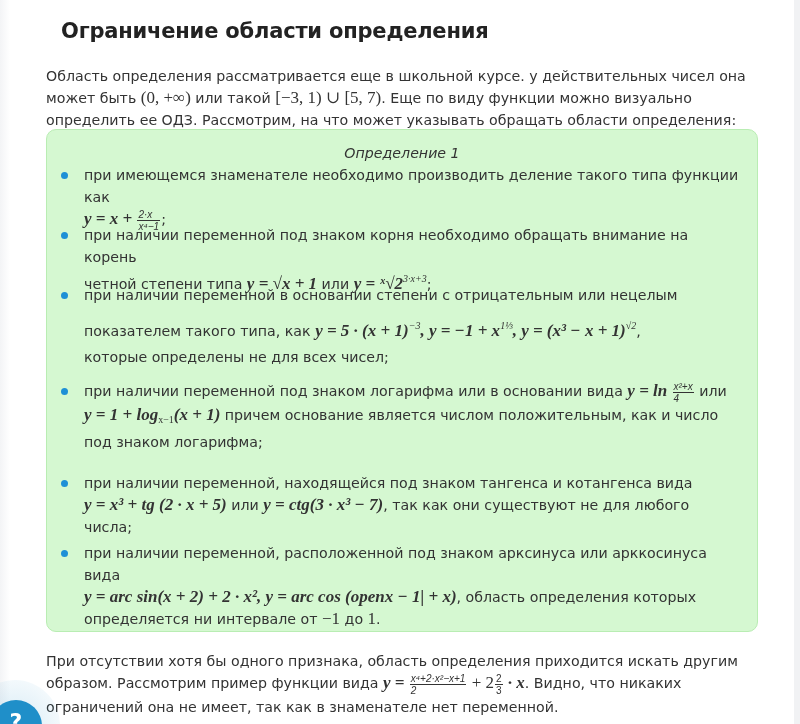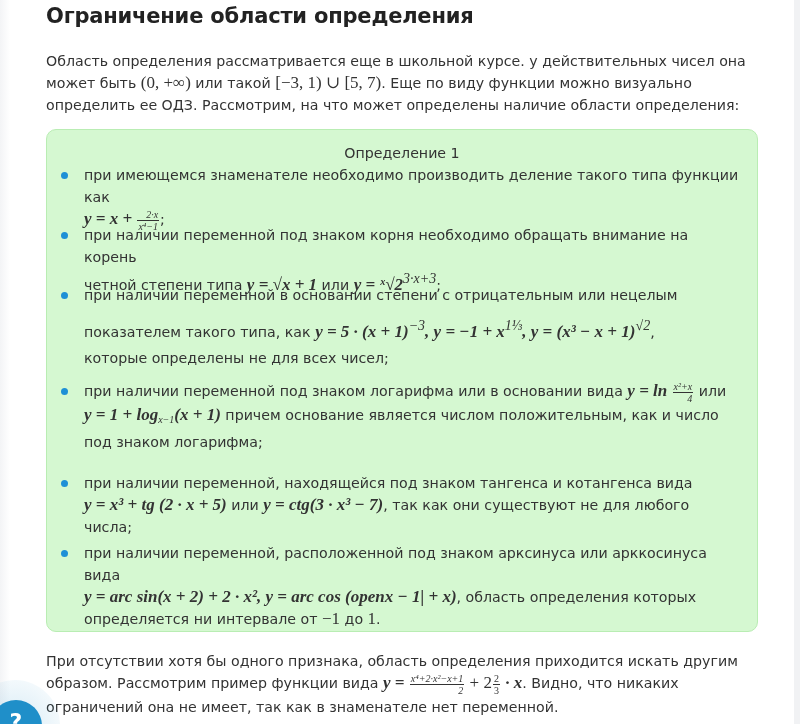--- a/index.html
+++ b/index.html
@@ -6,58 +6,58 @@
   body {
     width:800px; height:724px; overflow:hidden; position:relative;
     background:#ffffff;
     font-family:"DejaVu Sans","Liberation Sans",sans-serif;
     color:#333333;
   }
   .left-strip { position:absolute; left:0; top:0; width:10px; height:724px; background:linear-gradient(to right,#f3f4f6,#ffffff); }
   .right-strip { position:absolute; right:0; top:0; width:6px; height:724px; background:#f1f2f4; }
   .page { position:absolute; left:46px; top:0; width:712px; }
   h2.title {
-    margin:0; padding-top:2px;
+    margin:15px; padding-top:2px;
     font-family:"DejaVu Sans",sans-serif; font-weight:bold;
     font-size:21px; line-height:28px; color:#222222; letter-spacing:-0.2px;
   }
   p.para { margin:0; font-size:14.2px; line-height:22px; color:#333; }
   p.intro { margin-top:20px; }
   .m { font-family:"Liberation Serif","DejaVu Serif",serif; font-style:italic; font-size:17px;font-weight:bold; }
   .mu { font-family:"Liberation Serif","DejaVu Serif",serif; font-size:17px; }
-  .frac { display:inline-block; vertical-align:middle; text-align:right; font-family:Liberation Serif, serif; font-style:italic; font-size:10px; line-height:11px; margin:0 1px; }
+  .frac { display:inline-block; vertical-align:middle; text-align:left; font-family:Liberation Sans, sans-serif; font-style:italic; font-size:10px; line-height:11px; margin:0 1px; }
   .frac .num { display:block; border-bottom:1px solid #333; padding:0 1px; }
   .frac .den { display:block; padding:0 1px; }
-  sup.s { font-size:14px; vertical-align:7px; font-family:"Liberation Serif",serif; font-style:italic; }
-  sub.s { font-size:10px; vertical-align:-3px; font-family:"Liberation Serif",serif; font-style:italic; }
+  sup.s { font-size:10px; vertical-align:7px; font-family:"Liberation Serif",serif; font-style:italic; }
+  sub.s { font-size:10px; vertical-align:-3px; font-family:"Liberation Serif",serif; }
   .box {
     position:absolute; left:0; top:129px; width:712px; height:503px;
     background:#d5f8d1; border:1px solid #b9edb3; border-radius:10px; box-sizing:border-box;
   }
-  .box-title { position:absolute; left:0; right:0; top:15px; text-align:center; font-size:14.2px; color:#333; }
+  .box-title { position:absolute; left:0; right:0; top:15px; text-align:center; font-size:14.2px; color:#333;font-style:italic; }
   ul.defs { list-style:none; margin:0; padding:0; position:absolute; left:0; top:34px; width:100%; }
   ul.defs li { position:absolute; left:37px; width:660px; font-size:14.2px; line-height:22px; color:#333; }
   .bullet { position:absolute; left:-23px; top:8px; width:7px; height:7px; border-radius:50%; background:#1e90d6; }
   .after { position:absolute; left:0; top:650px; width:712px; }
   .fab { position:absolute; left:-10px; top:700px; width:52px; height:52px; border-radius:50%; background:#1f8fc9; color:#fff; font-weight:bold; font-size:22px; text-align:center; line-height:44px; }
   .fab-glow { position:absolute; left:-30px; top:680px; width:90px; height:90px; border-radius:50%; background:radial-gradient(circle,rgba(31,143,201,0.18),rgba(255,255,255,0)); }
 </style>
 </head>
 <body>
 
 <div class="left-strip"></div>
 <div class="right-strip"></div>
 
 <div class="page">
   <h2 class="title">Ограничение области определения</h2>
 
   <p class="para intro">
     <span>Область определения рассматривается еще в школьной курсе. у действительных чисел она</span><br>
     <span>может быть </span><span class="mu">(0,  +∞)</span><span> или такой </span><span class="mu">[−3,  1) ∪ [5,  7)</span><span>. Еще по виду функции можно визуально</span><br>
-    <span>определить ее ОДЗ. Рассмотрим, на что может определены наличие области определения:</span>
+    <span>определить ее ОДЗ. Рассмотрим, на что может указывать обращать области определения:</span>
   </p>
 
   <div class="box">
     <div class="box-title">Определение 1</div>
     <ul class="defs">
       <li style="top:0px">
         <span class="bullet"></span>
         <span>при имеющемся знаменателе необходимо производить деление такого типа функции как</span><br>
         <span class="m">y = x + </span><span class="frac"><span class="num">2·x</span><span class="den">x⁴−1</span></span><span>;</span>
       </li>

